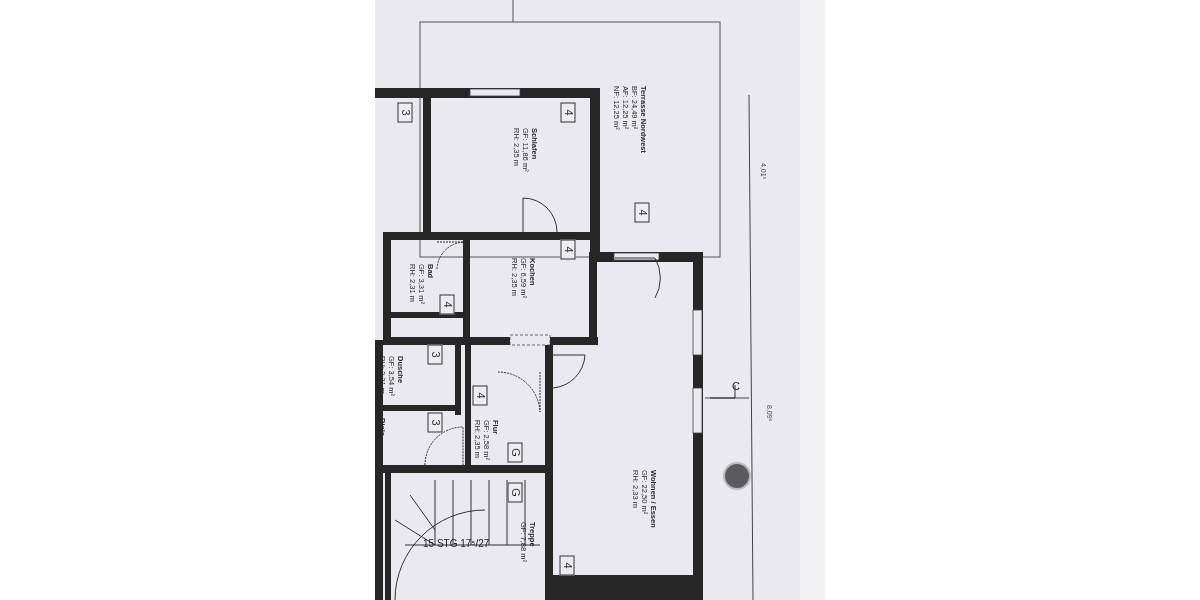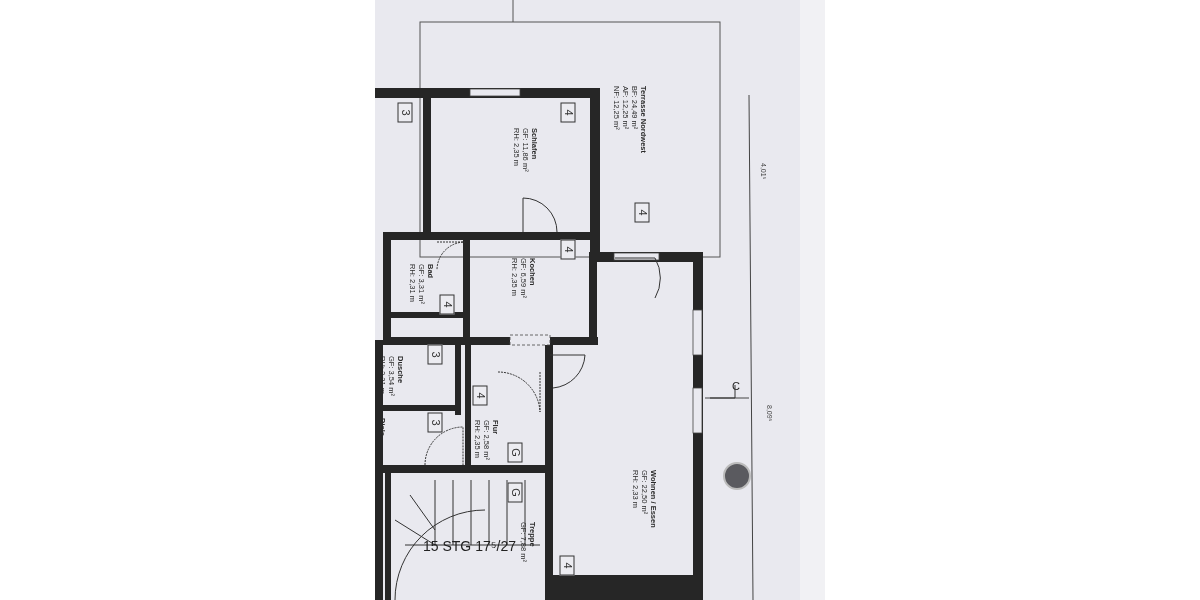--- a/index.html
+++ b/index.html
@@ -5,21 +5,21 @@
   html,body{margin:0;padding:0;}
   body{width:1200px;height:600px;background:#ffffff;position:relative;overflow:hidden;font-family:"Liberation Sans",sans-serif;}
   #paper{position:absolute;left:375px;top:0;width:450px;height:600px;background:#e9e9ef;overflow:hidden;}
   #paper-right{position:absolute;left:800px;top:0;width:25px;height:600px;background:#f1f1f4;}
   #plan{position:absolute;left:0;top:0;}
   .lbl{position:absolute;transform-origin:0 0;transform:rotate(90deg);color:#2a2a2a;font-size:7.5px;line-height:9px;white-space:nowrap;}
   .lbl .t{font-weight:bold;display:block;}
   .lbl span{display:block;}
   .tag{position:absolute;border:1.5px solid #333;width:18px;height:13px;font-size:11px;line-height:13px;text-align:center;color:#333;background:#ececf1;transform:rotate(90deg);}
   .dim{position:absolute;font-size:7px;color:#444;transform:rotate(90deg);transform-origin:0 0;}
-  .stair{position:absolute;font-size:14px;color:#222;}
+  .stair{position:absolute;font-size:10px;color:#222;}
 </style>
 </head>
 <body>
 
 <div id="paper">
   <svg id="plan" width="450" height="600" viewBox="0 0 450 600">
 
     <rect x="45" y="22" width="300" height="235" fill="none" stroke="#555" stroke-width="1"></rect>
     <line x1="138" y1="0" x2="138" y2="22" stroke="#555" stroke-width="1"></line>
 

